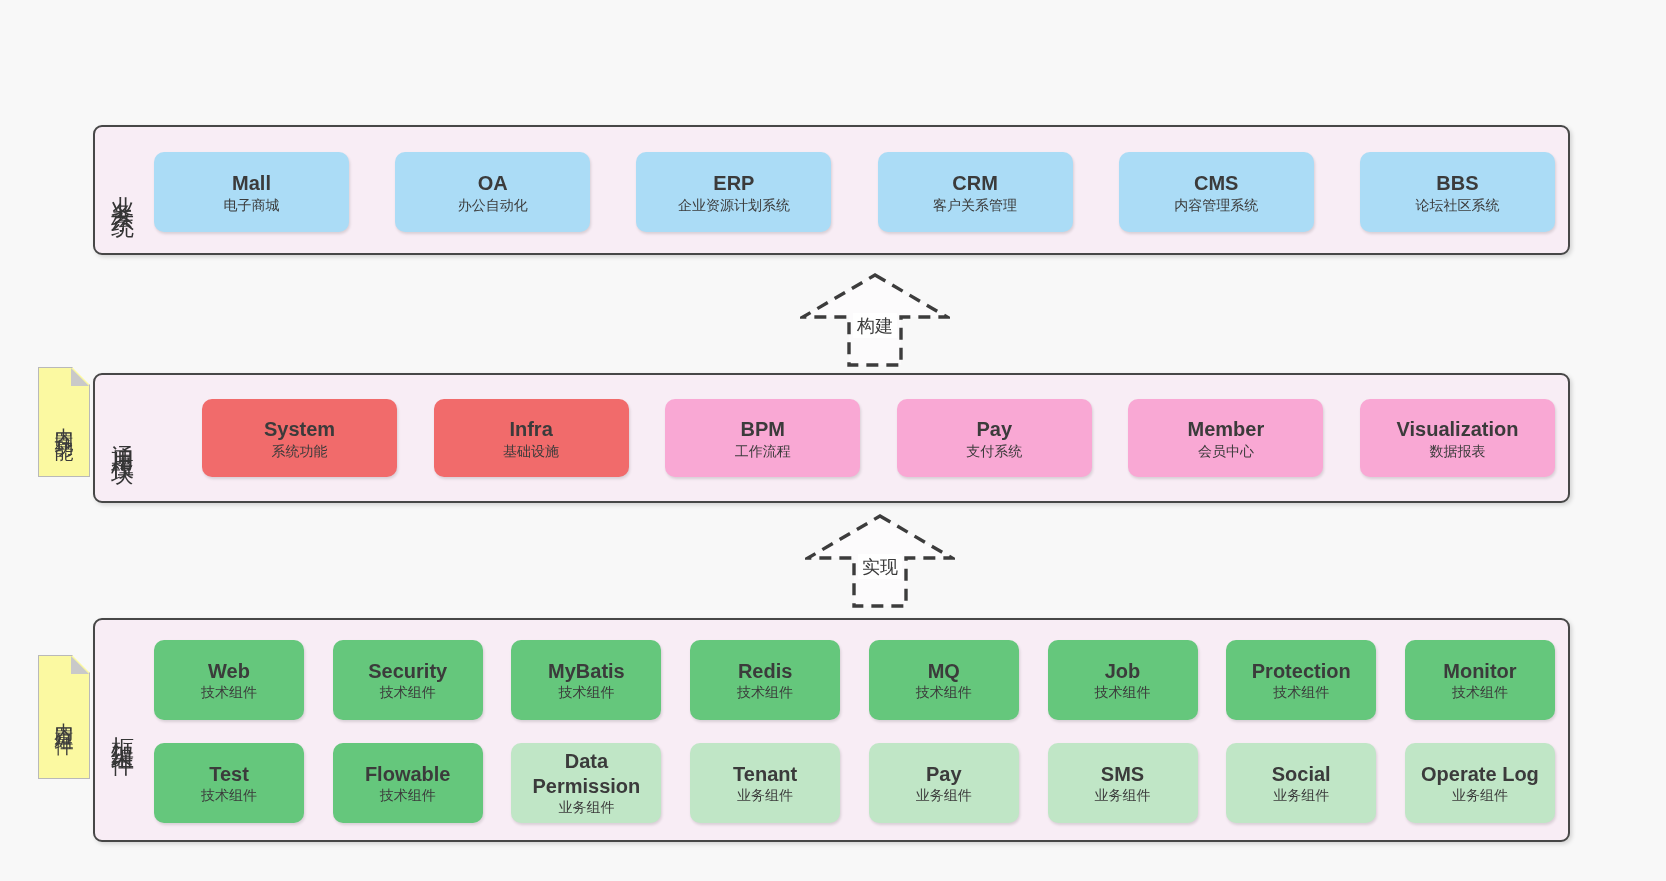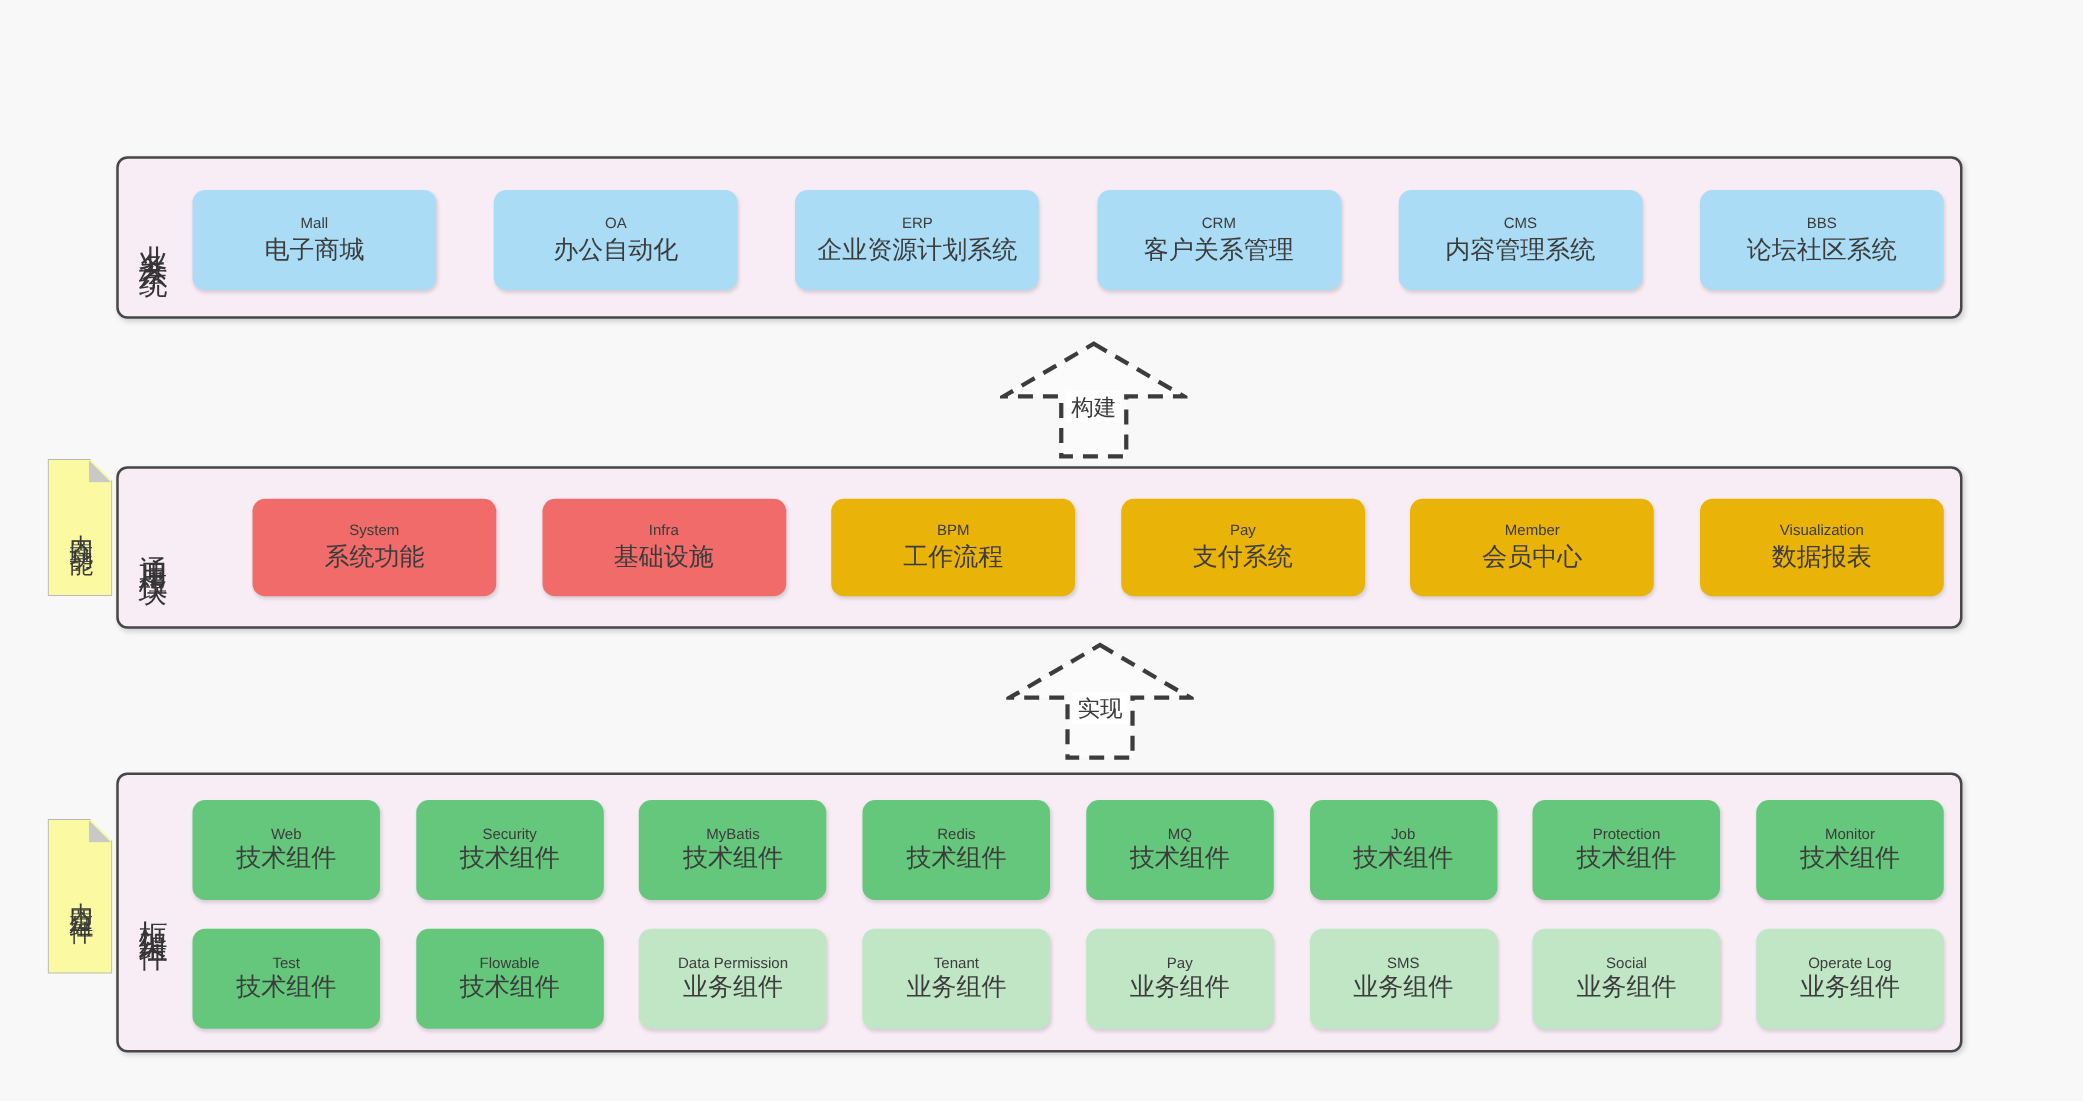--- a/index.html
+++ b/index.html
@@ -33,26 +33,26 @@
   .row-b3b { top:123px;align-items:center; }
   .bx {
     border-radius:10px; display:flex; flex-direction:column;
     justify-content:center; align-items:center; text-align:center;
     box-shadow:1px 2px 3px rgba(0,0,0,.13); color:#3b3b3b;
     box-sizing:border-box; padding:2px 4px;
   }
   .bx-wide { width:195px; height:80px; }
   .band-2 .bx-wide { height:78px; }
   .bx-sm { width:150px; height:80px; }
-  .bx .t { font-size:12px; line-height:1.32; }
-  .bx .s { font-size:20px; line-height:1.32; }
+  .bx .t { font-size:20px; line-height:1.32;font-weight:bold; }
+  .bx .s { font-size:14px; line-height:1.32; }
   .bx-sm .t, .bx-sm .s { line-height:1.25; }
   .blue  { background:#abdcf6; }
   .red   { background:#f16b6b; }
-  .pink  { background:#eab308; }
+  .pink  { background:#f9a8d4; }
   .green { background:#65c77c; }
   .lgreen{ background:#c0e6c6; }
   
   .sticky {
     position:absolute; left:38px; width:52px;
     background:#fbf9a1; border:1px solid #b9b9b9;
     clip-path:polygon(0 0, calc(100% - 18px) 0, 100% 18px, 100% 100%, 0 100%);
     display:flex; align-items:center; justify-content:center;
     box-sizing:border-box;
   }

